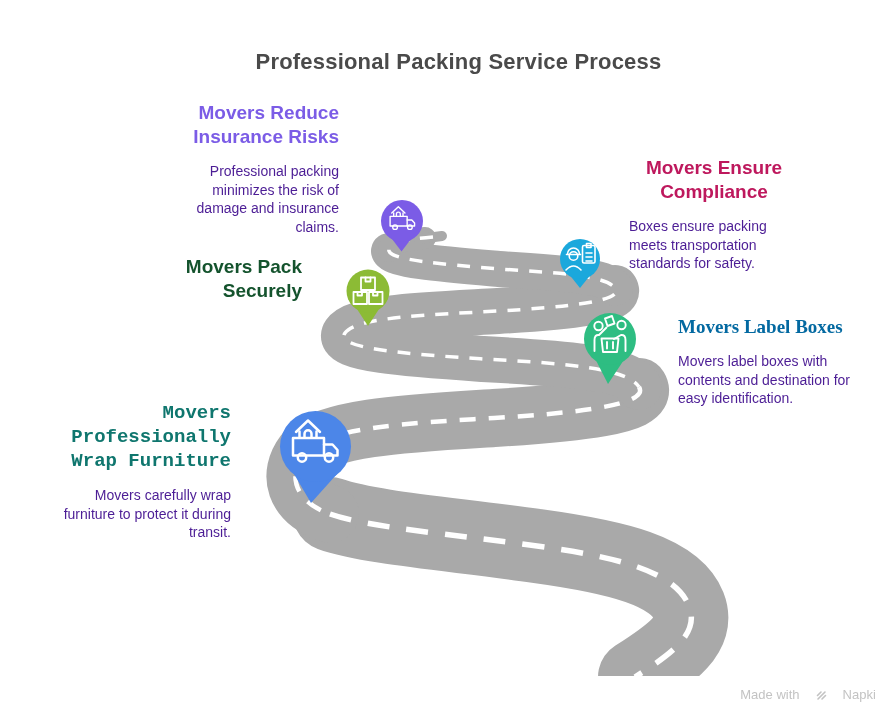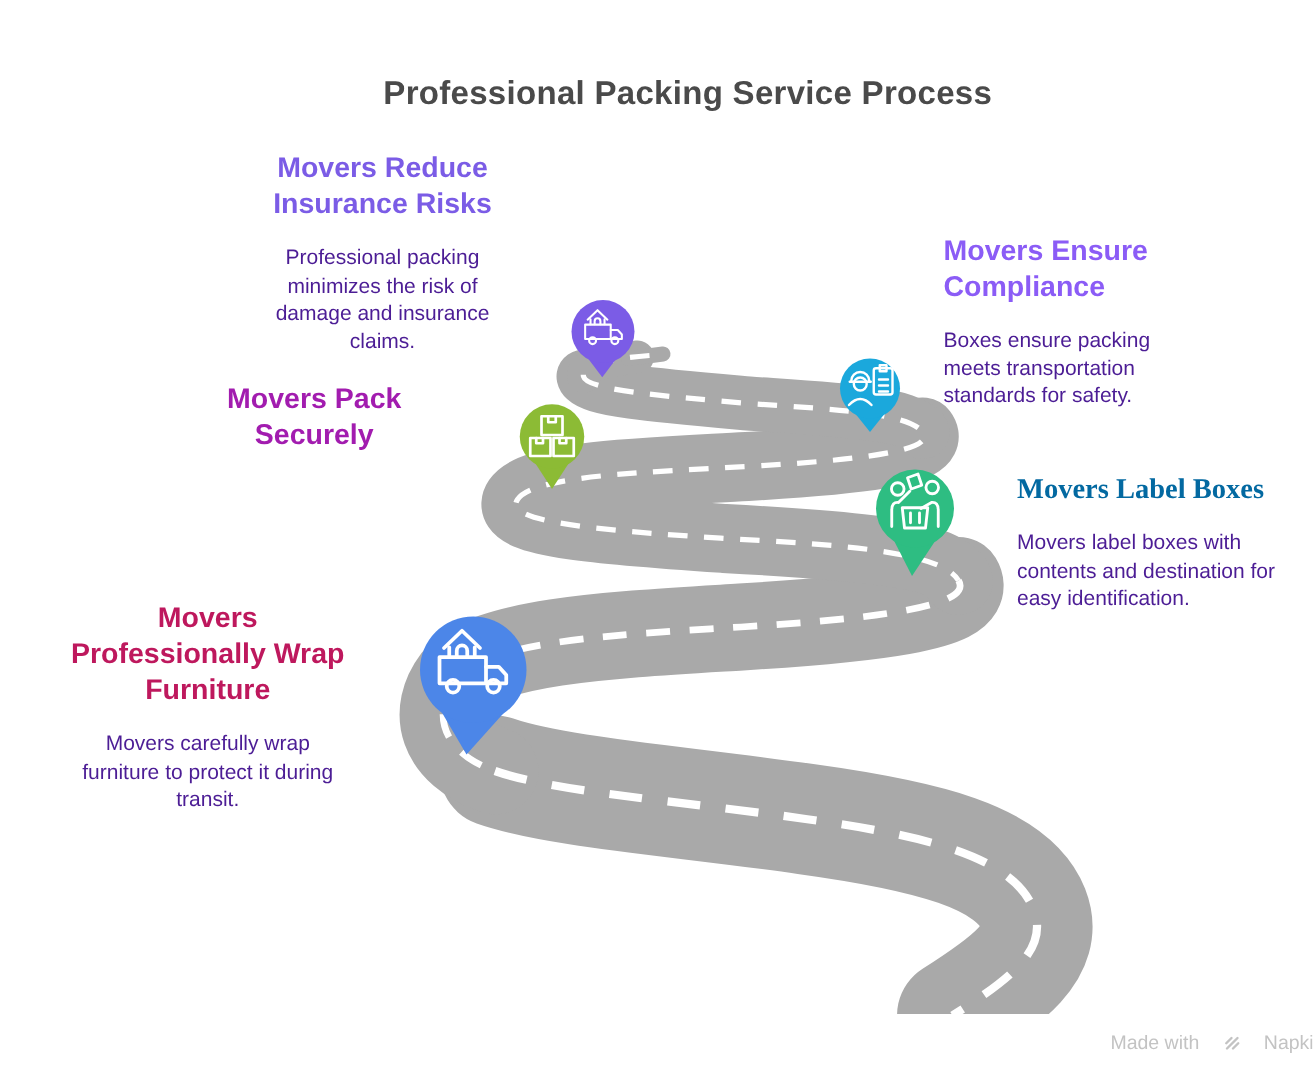--- a/index.html
+++ b/index.html
@@ -9,21 +9,21 @@
   }
   .page-title {
     position:absolute; top:49px; left:0; width:100%;
     text-align:center; font-size:22px; font-weight:700; color:#4A4A4A;
     letter-spacing:0.2px; margin:0;
   }
   .diagram-svg { position:absolute; left:0; top:0; }
   .step { position:absolute; }
   .step h2 { margin:0; font-size:19px; line-height:24px; font-weight:700; }
   .step p  { margin:13px 0 0 0; font-size:14px; line-height:18.5px; color:#4c1d95; }
-  .align-right { text-align:center; }
+  .align-right { text-align:right; }
   .align-left  { text-align:left; }
   #step-insurance  { left:150px; top:101px; width:168px; }
   #step-compliance { left:608px; top:156px; width:170px; }
   #step-pack       { left:96px;  top:255px; width:185px; }
   #step-label      { left:657px; top:315px; width:200px; }
   #step-wrap       { left:25px;  top:401px; width:185px; }
   .napkin-badge {
     position:absolute; right:13px; top:687px;
     display:flex; align-items:center; gap:15px;
     color:#C3C3C3; font-size:13px; line-height:16px;
@@ -124,35 +124,35 @@
       </g>
     </g>
   </svg>
 
   <div class="step align-right" id="step-insurance">
     <h2 style="color: rgb(123, 92, 230);">Movers Reduce Insurance Risks</h2>
     <p>Professional packing minimizes the risk of damage and insurance claims.</p>
   </div>
 
   <div class="step align-left" id="step-compliance">
-    <h2 style="color: #8b5cf6;">Movers Ensure Compliance</h2>
+    <h2 style="color: #be185d; text-align: center;">Movers Ensure Compliance</h2>
     <p>Boxes ensure packing meets transportation standards for safety.</p>
   </div>
 
   <div class="step align-right" id="step-pack">
-    <h2 style="color: #a21caf;">Movers Pack Securely</h2>
+    <h2 style="color: #14532d;">Movers Pack Securely</h2>
   </div>
 
   <div class="step align-left" id="step-label">
     <h2 style="color: #0369a1; font-family: Liberation Serif, serif;">Movers Label Boxes</h2>
     <p>Movers label boxes with contents and destination for easy identification.</p>
   </div>
 
   <div class="step align-right" id="step-wrap">
-    <h2 style="color: #be185d;">Movers Professionally Wrap Furniture</h2>
+    <h2 style="color: #0f766e; font-family: Liberation Mono, monospace;">Movers Professionally Wrap Furniture</h2>
     <p>Movers carefully wrap furniture to protect it during transit.</p>
   </div>
 
   <div class="napkin-badge">
     <span>Made with</span>
     <svg width="13" height="13" viewBox="0 0 13 13">
       <g stroke="#C3C3C3" stroke-width="1.6" stroke-linecap="round" fill="none">
         <path d="M 2.5 6.5 L 6 3"></path>
         <path d="M 3 10 L 10 3"></path>
         <path d="M 7 10 L 10.5 6.5"></path>

